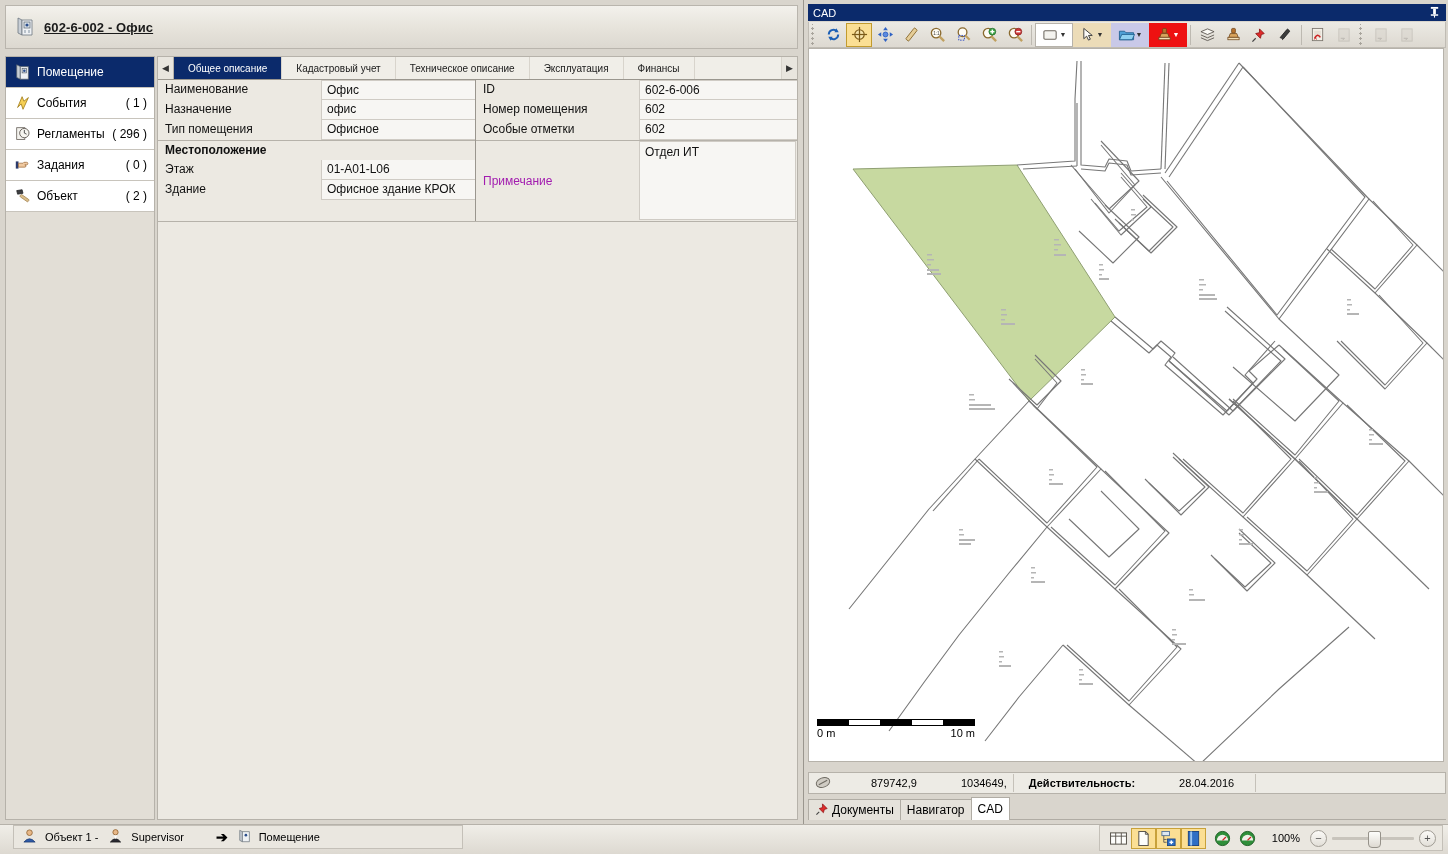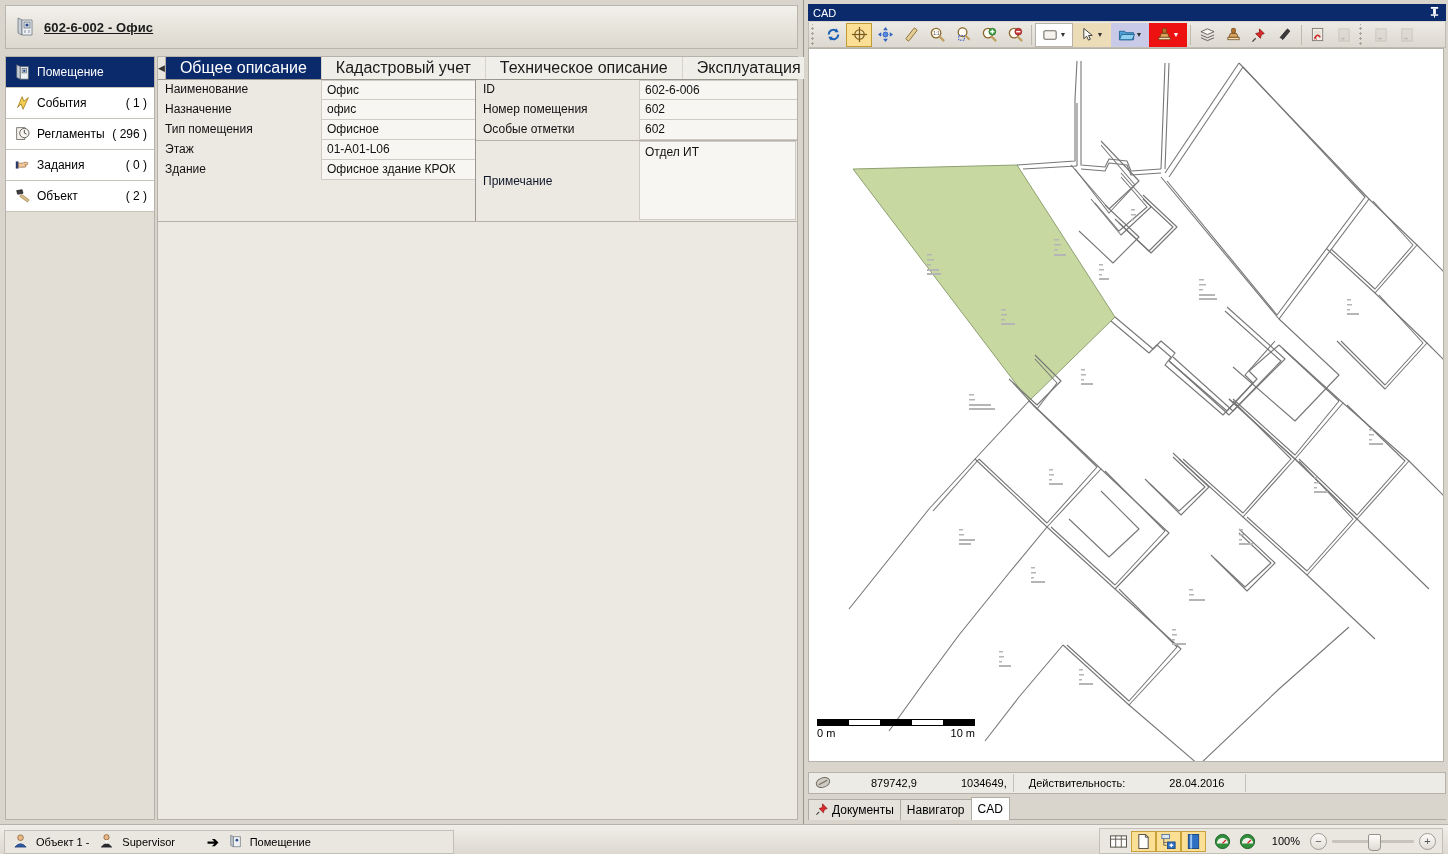--- a/index.html
+++ b/index.html
@@ -63,21 +63,21 @@
     display:flex;align-items:stretch;
     box-sizing:border-box;
   }
   .tabarrow{
     width:15px;display:flex;align-items:center;justify-content:center;
     background:#e8e5de;border-right:1px solid #b6b2aa;
     font-size:9px;color:#333;cursor:default;
   }
   .tab{
     display:flex;align-items:center;justify-content:center;
-    padding:0 14px;font-size:16px;color:#1a1a1a;
+    padding:0 14px;font-size:10px;color:#1a1a1a;
     background:#f0eee8;cursor:default;white-space:nowrap;
     border-right:1px solid #d8d4cc;
   }
   .tab.active{background:#0b2a6b;color:#fff;}
   .tabspacer{flex:1 1 auto;background:#f0eee8;}
 
   
   #form{position:relative;padding:0;}
   .formrow{display:flex;}
   .fcol-l{width:317px;box-sizing:border-box;}
@@ -99,21 +99,21 @@
     height:20px;box-sizing:border-box;background:#ece9e2;
     padding:2px 0 0 7px;font-size:12px;font-weight:bold;color:#111;
     border-top:1px solid #b6b2aa;
   }
   .fcol-r .flabel{width:163px;flex:0 0 163px;padding-left:7px;}
   .fcol-r .fvalue{background:#f7f6f3;}
 
   .notebox{display:flex;height:80px;border-top:1px solid #b6b2aa;}
   .notelabel{
     width:163px;flex:0 0 163px;box-sizing:border-box;background:#ece9e2;
-    display:flex;align-items:center;padding-left:7px;font-size:12px;color:#0f172a;
+    display:flex;align-items:center;padding-left:7px;font-size:12px;color:#a21caf;
   }
   .notevalue{
     flex:1 1 auto;background:#f7f6f3;border:1px solid #cfcbc4;
     padding:3px 0 8px 5px;font-size:12px;color:#111;box-sizing:border-box;
     margin:0 1px 1px 0;
   }
   .grpline{height:1px;background:#b6b2aa;}
   .padline{height:7px;background:#ece9e2;}
 
   
@@ -176,21 +176,21 @@
     font-size:12px;margin-right:-1px;cursor:default;box-sizing:border-box;
   }
   .ctab.active{background:#fff;height:23px;}
   .ctabfill{flex:1;border-bottom:1px solid #b0aca4;height:21px;}
 
   
   #statusbar{
     position:absolute;left:0;top:824px;width:1448px;height:30px;
     background:linear-gradient(to bottom,#f0eee8,#ddd9d1);
     border-top:1px solid #b6b2aa;
-    display:flex;align-items:flex-end;box-sizing:border-box;
+    display:flex;align-items:flex-start;box-sizing:border-box;padding-left:9px;
   }
   .sb-seg{display:flex;align-items:center;height:22px;padding:0 8px;box-sizing:border-box;}
   .sb-left{border:1px solid #c4c0b8;background:#eae7e0;margin-left:4px;height:24px;min-width:450px;}
   .sb-right{margin-left:auto;display:flex;align-items:center;border:1px solid #c4c0b8;background:#eae7e0;height:24px;margin-right:5px;padding:0 6px;}
   .sb-txt{font-size:11px;margin:0 4px;}
   .vbtn{width:25px;height:21px;display:flex;align-items:center;justify-content:center;border:1px solid transparent;box-sizing:border-box;}
   .vbtn.on{background:#fbdf94;border:1px solid #c8a13a;}
   .zoomwrap{display:flex;align-items:center;margin-left:6px;}
   .zbtn{width:15px;height:15px;border-radius:50%;border:1px solid #a09c94;background:linear-gradient(#fbfaf7,#e2dfd8);display:flex;align-items:center;justify-content:center;font-size:11px;color:#555;line-height:1;}
   .ztrack{width:82px;height:3px;background:#c8c4bc;margin:0 5px;position:relative;border-radius:1px;}
@@ -305,20 +305,21 @@
             </div>
             <div class="frow">
               <div class="flabel">Назначение</div>
               <div class="fvalue">офис</div>
             </div>
             <div class="frow">
               <div class="flabel">Тип помещения</div>
               <div class="fvalue">Офисное</div>
             </div>
 
+            <div class="fgrouphdr">Местоположение</div>
 
             <div class="frow">
               <div class="flabel">Этаж</div>
               <div class="fvalue">01-A01-L06</div>
             </div>
             <div class="frow">
               <div class="flabel">Здание</div>
               <div class="fvalue">Офисное здание КРОК</div>
             </div>
           </div>
@@ -749,21 +750,21 @@
           <svg width="16" height="13" viewBox="0 0 17 14">
             <ellipse cx="8.5" cy="7" rx="7.5" ry="5" transform="rotate(-20 8.5 7)" fill="#cfcbc3" stroke="#6e6a62" stroke-width="1"></ellipse>
             <line x1="4" y1="9.5" x2="13" y2="4.5" stroke="#6e6a62" stroke-width="1.1"></line>
           </svg>
         </span>
         <span style="margin-right:12px;">879742,9</span>
         <span>1034649,</span>
       </div>
       <div class="stdiv"></div>
       <div class="stcell" style="padding-left:15px;">
-        <span style="margin-right:12px;">Действительность:</span>
+        <span style="margin-right:12px;font-weight:bold;">Действительность:</span>
         <span>28.04.2016</span>
       </div>
       <div class="stdiv" style="margin-left:15px;"></div>
       <div class="stcell" style="flex:1"></div>
     </div>
 
     <div id="cadtabs">
       <div class="ctab">
         <span style="margin-right:3px;">
           <svg width="14" height="14" viewBox="0 0 15 15">

